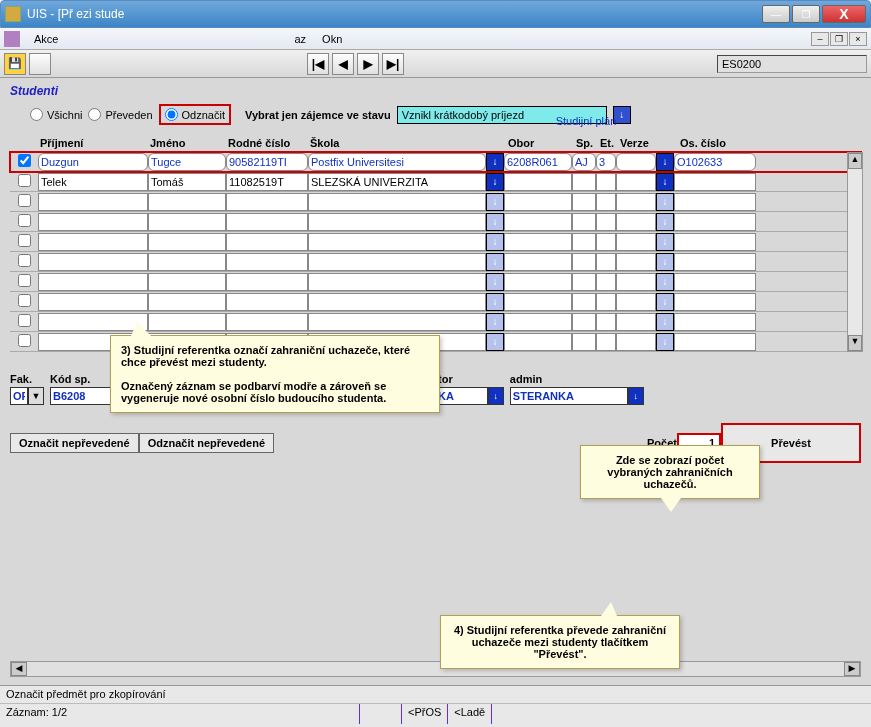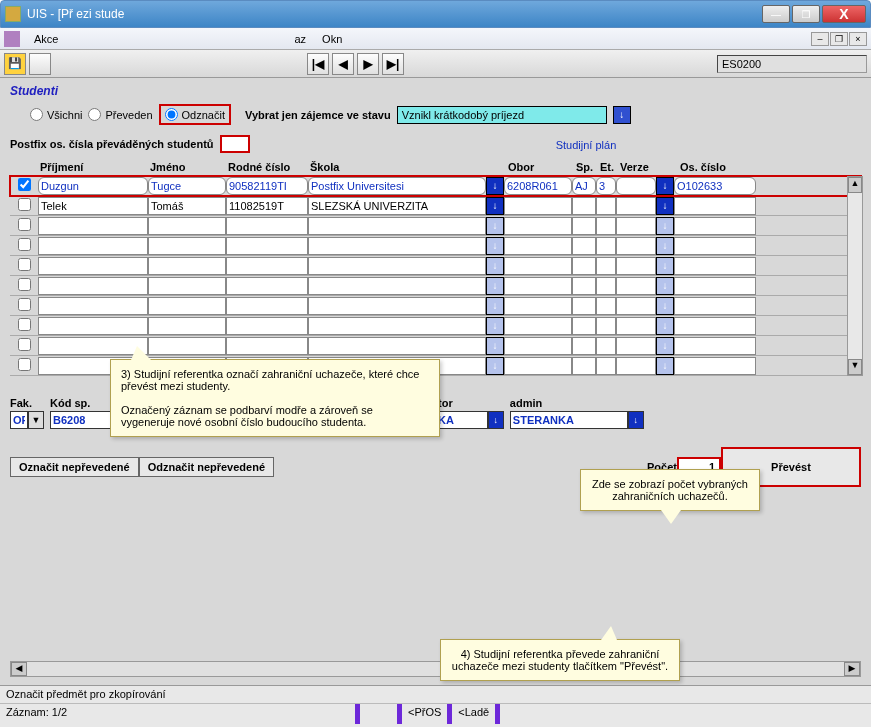--- a/index.html
+++ b/index.html
@@ -64,21 +64,21 @@
 .grow .cell { background: #fff; border: 1px solid #888; height: 18px; padding: 1px 2px; overflow: hidden; display: flex; align-items: center; }
 .grow.selected .cell { color: #1030c0; font-weight: normal; border-radius: 6px; }
 .grow.selected { outline: 2px solid #c00; outline-offset: -1px; }
 .ddcell { width: 18px; height: 18px; background: #1030c0; color: #fff; display: flex; align-items: center; justify-content: center; font-size: 10px; cursor: pointer; border: 1px solid #000; }
 .ddcell.empty { background: #b5c3ec; }
 
 .scroll-v { position: absolute; right: -2px; top: 0; width: 16px; height: 200px; background: #e8e8e8; border: 1px solid #999; }
 .scroll-v .up, .scroll-v .dn { height: 16px; background: #ccc; border: 1px solid #888; text-align: center; font-size: 9px; cursor: pointer; }
 .scroll-v .dn { position: absolute; bottom: 0; width: 100%; }
 
-.callout { position: absolute; background: #fffde0; border: 1px solid #b0a050; padding: 8px 10px; font-size: 11px; text-align: center; box-shadow: 2px 2px 4px rgba(0,0,0,0.2); z-index: 50; }
+.callout { position: absolute; background: #fffde0; border: 1px solid #b0a050; padding: 8px 10px; font-size: 11px; text-align: center; box-shadow: 2px 2px 4px rgba(0,0,0,0.2); z-index: 50; font-weight: bold; }
 .callout .arrow { position: absolute; width: 0; height: 0; }
 .callout.c3 { top: 200px; left: 100px; width: 330px; text-align: left; }
 .callout.c3 .arrow { top: -14px; left: 20px; border-left: 6px solid transparent; border-right: 14px solid transparent; border-bottom: 14px solid #fffde0; }
 .callout.c5 { top: 310px; left: 570px; width: 180px; }
 .callout.c5 .arrow { bottom: -14px; left: 80px; border-left: 10px solid transparent; border-right: 10px solid transparent; border-top: 14px solid #fffde0; }
 .callout.c4 { top: 480px; left: 430px; width: 240px; }
 .callout.c4 .arrow { top: -14px; left: 160px; border-left: 10px solid transparent; border-right: 6px solid transparent; border-bottom: 14px solid #fffde0; }
 
 .bottom-fields { display: flex; gap: 6px; margin-top: 22px; align-items: flex-end; flex-wrap: nowrap; }
 .bf { display: flex; flex-direction: column; }
@@ -90,21 +90,21 @@
 .action-row { display: flex; align-items: center; margin-top: 18px; }
 .abtn { background: #e8e8e8; border: 1px solid #666; padding: 3px 8px; cursor: pointer; font-weight: bold; }
 .action-row .spacer2 { flex: 1; }
 .count-lbl { font-weight: bold; }
 .count-field { width: 44px; height: 20px; border: 2px solid #c00; background: #fff; text-align: right; padding: 2px 4px; font-weight: bold; }
 .convert-btn { width: 140px; height: 40px; border: 2px solid #c00; background: #e8e8e8; font-weight: bold; cursor: pointer; }
 
 .statusbar { position: absolute; bottom: 0; left: 0; right: 0; height: 42px; background: #e8e8e8; border-top: 1px solid #999; }
 .status-line { height: 18px; border-bottom: 1px solid #bbb; padding: 2px 6px; font-size: 11px; }
 .status-seg { display: flex; height: 20px; }
-.status-seg div { border-right: 5px solid #6d28d9; padding: 2px 6px; }
+.status-seg div { border-right: 1px solid #6d28d9; padding: 2px 6px; }
 .status-seg .rec { width: 360px; }
 .status-seg .mid { width: 42px; }
 
 .hscroll { position: absolute; bottom: 50px; left: 10px; right: 10px; height: 16px; background: #e0e0e0; border: 1px solid #999; }
 .hscroll .l, .hscroll .r { width: 16px; height: 14px; background: #ccc; border: 1px solid #888; position: absolute; top: 0; text-align: center; font-size: 9px; cursor: pointer; }
 .hscroll .r { right: 0; }
 </style>
 </head>
 <body>
 
@@ -165,24 +165,20 @@
     </div>
     <div class="radio-wrap box">
       <input type="radio" name="f" checked="" style="">
       <span>Odznačit</span>
     </div>
     <span class="lbl">Vybrat jen zájemce ve stavu</span>
     <span class="drop" style="width:210px">Vznikl krátkodobý príjezd</span>
     <span class="dropbtn">↓</span>
   </div>
 
-  <div class="postfix-row">
-    <span class="plabel">Postfix os. čísla převáděných studentů</span>
-    <input class="postfix-field" value="" style="">
-  </div>
 
   <div class="grid-area" style="position:relative;">
     <div class="plan-label">Studijní plán</div>
     <div class="headers">
       <div class="col-prijmeni">Příjmení</div>
       <div class="col-jmeno">Jméno</div>
       <div class="col-rodne">Rodné číslo</div>
       <div class="col-skola">Škola</div>
       <div class="col-sk-dd"></div>
       <div class="col-obor">Obor</div>

